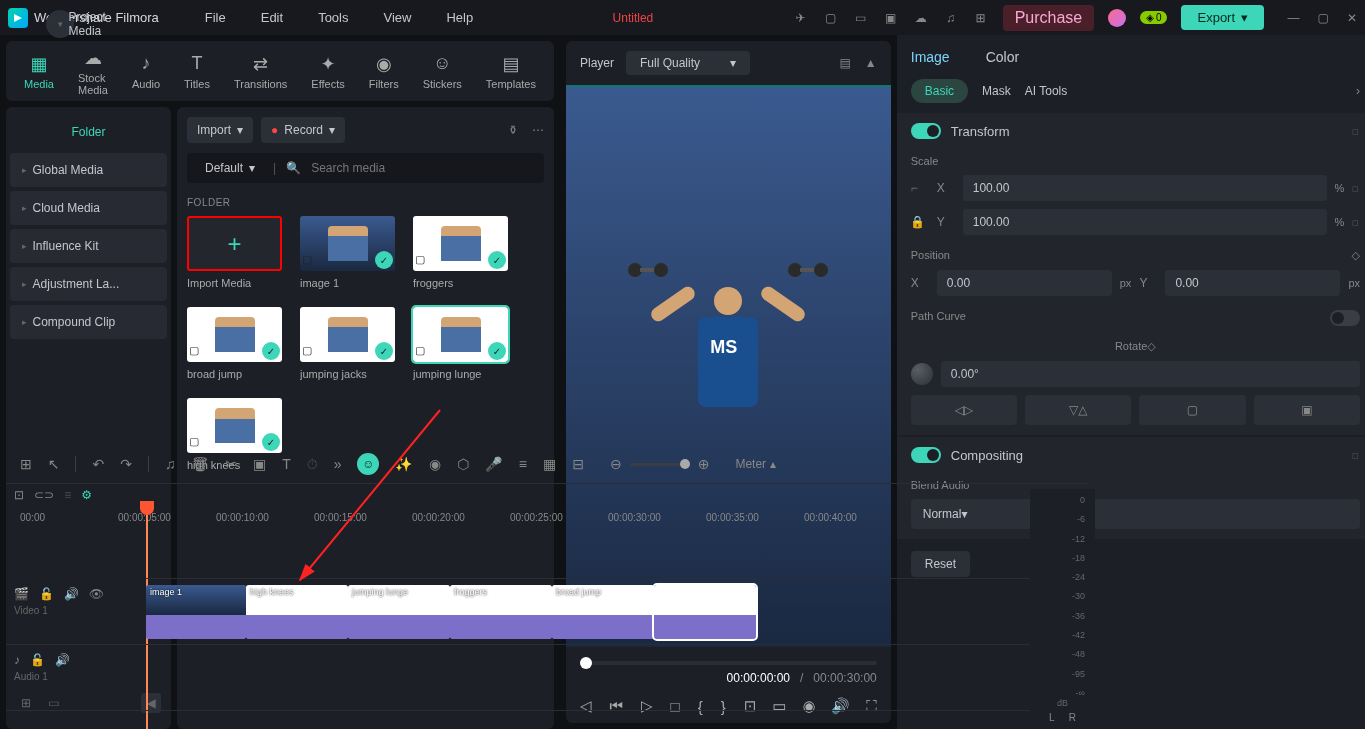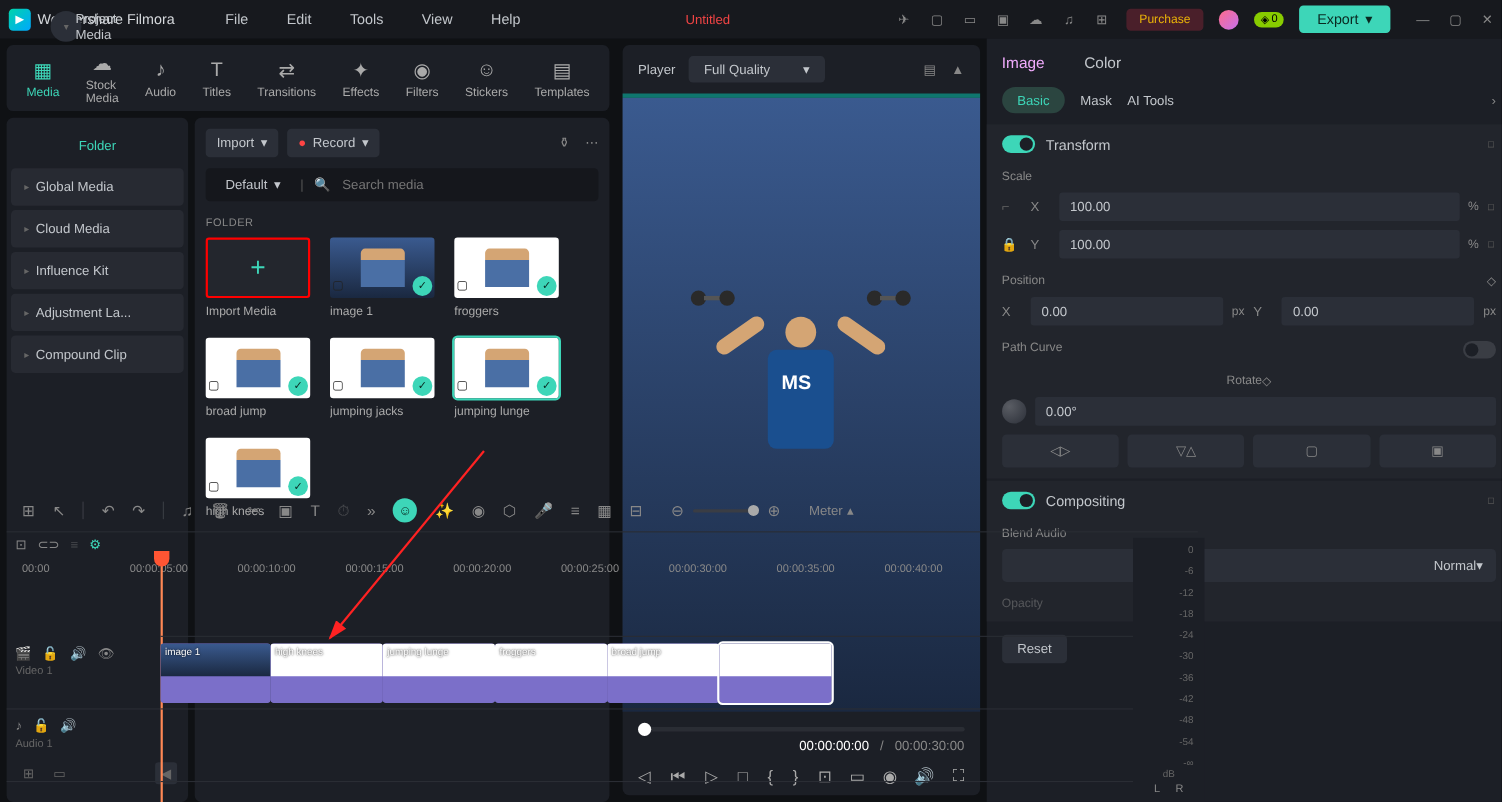--- a/index.html
+++ b/index.html
@@ -5,21 +5,21 @@
 *{margin:0;padding:0;box-sizing:border-box;font-family:-apple-system,BlinkMacSystemFont,"Segoe UI",Arial,sans-serif;user-select:none}
 body{background:#0f1114;color:#c3c7cc;width:1365px;height:729px;overflow:hidden;font-size:12px}
 .titlebar{height:35px;background:#17191e;display:flex;align-items:center;padding:0 8px;gap:6px}
 .logo{width:20px;height:20px;background:linear-gradient(135deg,#00d4aa,#00a8ff);border-radius:4px;display:flex;align-items:center;justify-content:center}
 .app-name{font-size:13px;color:#d5d8dc;margin-right:40px}
 .menu{display:flex;gap:35px;font-size:13px;color:#c3c7cc}
 .menu span{cursor:pointer}
 .title{flex:1;text-align:center;color:#ef4444}
 .titlebar-right{display:flex;align-items:center;gap:14px}
 .titlebar-right .ic{width:16px;height:16px;display:flex;align-items:center;justify-content:center;color:#888;cursor:pointer}
-.purchase{background:#4a1f2a;color:#eab308;padding:4px 12px;border-radius:4px;font-size:11px;cursor:pointer}
+.purchase{background:#4a1f2a;color:#f9a8d4;padding:4px 12px;border-radius:4px;font-size:16px;cursor:pointer}
 .avatar{width:18px;height:18px;border-radius:50%;background:linear-gradient(135deg,#ff6b8a,#c471ed)}
 .badge{background:#88cc00;color:#000;padding:1px 6px;border-radius:8px;font-size:10px;display:flex;align-items:center;gap:2px}
 .export{background:#3dd6b8;color:#0a2820;padding:5px 16px;border-radius:4px;font-size:13px;cursor:pointer;display:flex;align-items:center;gap:6px}
 .winbtns{display:flex;gap:18px;margin-left:10px;color:#888}
 .winbtns span{cursor:pointer}
 .main{display:flex;height:694px}
 .leftcol{width:668px;display:flex;flex-direction:column}
 .midcol{width:420px;padding:6px;display:flex;flex-direction:column}
 .rightcol{flex:1;background:#1c1f26;display:flex;flex-direction:column}
 .tabs{height:60px;background:#1c1f26;display:flex;align-items:center;gap:8px;padding:6px 10px;margin:6px;border-radius:6px}
@@ -46,21 +46,21 @@
 .thumb{width:95px;display:flex;flex-direction:column;gap:6px}
 .thumb-img{width:95px;height:55px;background:#fff;border-radius:3px;position:relative;display:flex;align-items:center;justify-content:center}
 .thumb-img.import{background:#23262d;border:2px solid #ff0000}
 .thumb-img.selected{outline:2px solid #3dd6b8}
 .thumb-img .plus{color:#3dd6b8;font-size:24px}
 .thumb-img .check{position:absolute;bottom:2px;right:2px;width:18px;height:18px;background:#3dd6b8;border-radius:50%;color:#0a2820;display:flex;align-items:center;justify-content:center;font-size:10px}
 .thumb-img .type{position:absolute;bottom:2px;left:2px;width:16px;height:16px;color:#222;font-size:11px}
 .thumb-lbl{font-size:11px;color:#aaa;white-space:nowrap;overflow:hidden}
 .person{width:40px;height:35px;background:linear-gradient(180deg,#d4a574 30%,#4a6fa5 30%);border-radius:4px 4px 0 0}
 .player{background:#1c1f26;border-radius:6px;flex:1;display:flex;flex-direction:column}
-.player-top{display:flex;align-items:center;gap:12px;padding:10px 14px;border-bottom:4px solid #0f766e}
+.player-top{display:flex;align-items:center;gap:12px;padding:10px 14px;border-bottom:2px solid #0f766e}
 .quality{background:#2b2f38;padding:5px 14px;border-radius:4px;font-size:12px;display:flex;align-items:center;gap:30px;cursor:pointer}
 .player-top .rt{margin-left:auto;display:flex;gap:14px;color:#888}
 .preview{flex:1;background:linear-gradient(180deg,#3a5a8f,#1a2840);display:flex;align-items:center;justify-content:center;position:relative}
 .gym-person{width:120px;height:180px;position:relative}
 .torso{width:60px;height:90px;background:#1a4f8f;border-radius:8px;position:absolute;top:40px;left:30px}
 .torso::after{content:"MS";position:absolute;top:20px;left:12px;color:#fff;font-weight:bold;font-size:18px}
 .head{width:28px;height:28px;background:#d4a574;border-radius:50%;position:absolute;top:10px;left:46px}
 .arm{width:50px;height:14px;background:#d4a574;border-radius:7px;position:absolute;top:20px}
 .arm.l{left:-20px;transform:rotate(-35deg)}
 .arm.r{right:-20px;transform:rotate(35deg)}
@@ -73,21 +73,21 @@
 .scrubber{height:4px;background:#2a2d34;border-radius:2px;position:relative;margin:6px 0}
 .scrubber::after{content:"";position:absolute;left:0;top:-4px;width:12px;height:12px;background:#fff;border-radius:50%}
 .time{display:flex;justify-content:flex-end;gap:10px;font-size:12px;color:#888}
 .time .cur{color:#fff}
 .pbtns{display:flex;align-items:center;gap:18px;justify-content:center;margin-top:12px;color:#aaa}
 .pbtns .ic{cursor:pointer;font-size:15px}
 .pbtns .extras{margin-left:auto;display:flex;gap:16px}
 .pbtns .extras2{margin-right:auto}
 .rpanel-tabs{display:flex;padding:14px;gap:36px;font-size:14px}
 .rpanel-tabs .t{cursor:pointer}
-.rpanel-tabs .t.active{color:#f0abfc}
+.rpanel-tabs .t.active{color:#7dd3fc}
 .rsubtabs{display:flex;padding:0 14px;gap:14px;align-items:center;font-size:12px;margin-bottom:10px}
 .pill{background:#2b4540;color:#3dd6b8;padding:5px 14px;border-radius:12px;cursor:pointer}
 .rsubtabs span{cursor:pointer}
 .rsubtabs .chev{margin-left:auto;color:#888}
 .rsec{padding:10px 14px;background:#22252c;margin-bottom:2px}
 .rsec-head{display:flex;align-items:center;gap:10px;font-size:13px;margin-bottom:10px}
 .toggle{width:30px;height:16px;background:#3dd6b8;border-radius:8px;position:relative;cursor:pointer}
 .toggle::after{content:"";position:absolute;width:12px;height:12px;background:#1c1f26;border-radius:50%;top:2px;right:2px}
 .toggle.off{background:#3a3d44}
 .toggle.off::after{left:2px;right:auto}
@@ -96,21 +96,21 @@
 .prop-lbl{color:#888;font-size:11px;margin-top:6px}
 .prop-row{display:flex;align-items:center;gap:8px}
 .prop-row .lbl{width:18px;color:#888}
 .prop-row input{flex:1;background:#2b2f38;border:none;padding:6px 10px;color:#c3c7cc;border-radius:3px;font-size:12px;outline:none}
 .prop-row .unit{color:#888;font-size:11px}
 .prop-row .dia{color:#555;transform:rotate(45deg);font-size:10px}
 .link-ic{width:14px;color:#666;margin-right:4px}
 .dial{width:22px;height:22px;background:radial-gradient(circle at 30% 30%,#5a5d64,#2b2f38);border-radius:50%}
 .flip-btns{display:flex;gap:8px}
 .flip-btn{flex:1;background:#2b2f38;padding:8px;border-radius:4px;display:flex;align-items:center;justify-content:center;cursor:pointer;color:#888}
-.blend{background:#2b2f38;padding:8px 12px;border-radius:4px;display:flex;justify-content:flex-end;font-size:12px;cursor:pointer}
+.blend{background:#2b2f38;padding:8px 12px;border-radius:4px;display:flex;justify-content:flex-start;font-size:12px;cursor:pointer}
 .reset{background:#2b2f38;padding:6px 14px;border-radius:4px;cursor:pointer;font-size:12px;width:fit-content;margin:10px 14px}
 .timeline{position:absolute;bottom:0;left:0;right:270px;height:290px;display:flex;flex-direction:column;padding:6px}
 .tl-tools{display:flex;align-items:center;gap:16px;padding:8px 14px;color:#888;border-bottom:1px solid #2a2d34}
 .tl-tools .ic{cursor:pointer;font-size:14px}
 .tl-tools .sep{width:1px;height:16px;background:#3a3d44}
 .tl-tools .ai{width:22px;height:22px;background:#3dd6b8;border-radius:50%;display:flex;align-items:center;justify-content:center;font-size:12px;color:#0a2820}
 .tl-tools .zoom{display:flex;align-items:center;gap:8px;margin-left:10px}
 .tl-tools .zslider{width:60px;height:3px;background:#3a3d44;border-radius:2px;position:relative}
 .tl-tools .zslider::after{content:"";position:absolute;right:0;top:-4px;width:10px;height:10px;background:#aaa;border-radius:50%}
 .tl-tools .meter{margin-left:10px;display:flex;align-items:center;gap:4px;font-size:12px}
@@ -458,21 +458,20 @@
           <div class="toggle"></div>
           <span>Compositing</span>
           <span class="dia">◇</span>
         </div>
       <div class="prop">
         <div class="prop-lbl">Blend Audio</div>
         <div class="blend">
             <span>Normal</span>
             <span>▾</span>
           </div>
-        <div class="prop-lbl" style="opacity:.5">Opacity</div>
       </div>
     </div>
     <div class="reset">Reset</div>
   </div>
 </div>
 
 <div class="timeline">
   <div class="tl-tools">
     <span class="ic">⊞</span>
     <span class="ic">↖</span>
@@ -580,21 +579,21 @@
       <div class="scale">
         <span>0</span>
         <span>-6</span>
         <span>-12</span>
         <span>-18</span>
         <span>-24</span>
         <span>-30</span>
         <span>-36</span>
         <span>-42</span>
         <span>-48</span>
-        <span>-54</span>
+        <span>-95</span>
         <span>-∞</span>
       </div>
       <span style="font-size:9px;color:#666">dB</span>
       <div class="lr">
           <span>L</span>
           <span>R</span>
         </div>
     </div>
   </div>
 </div>

